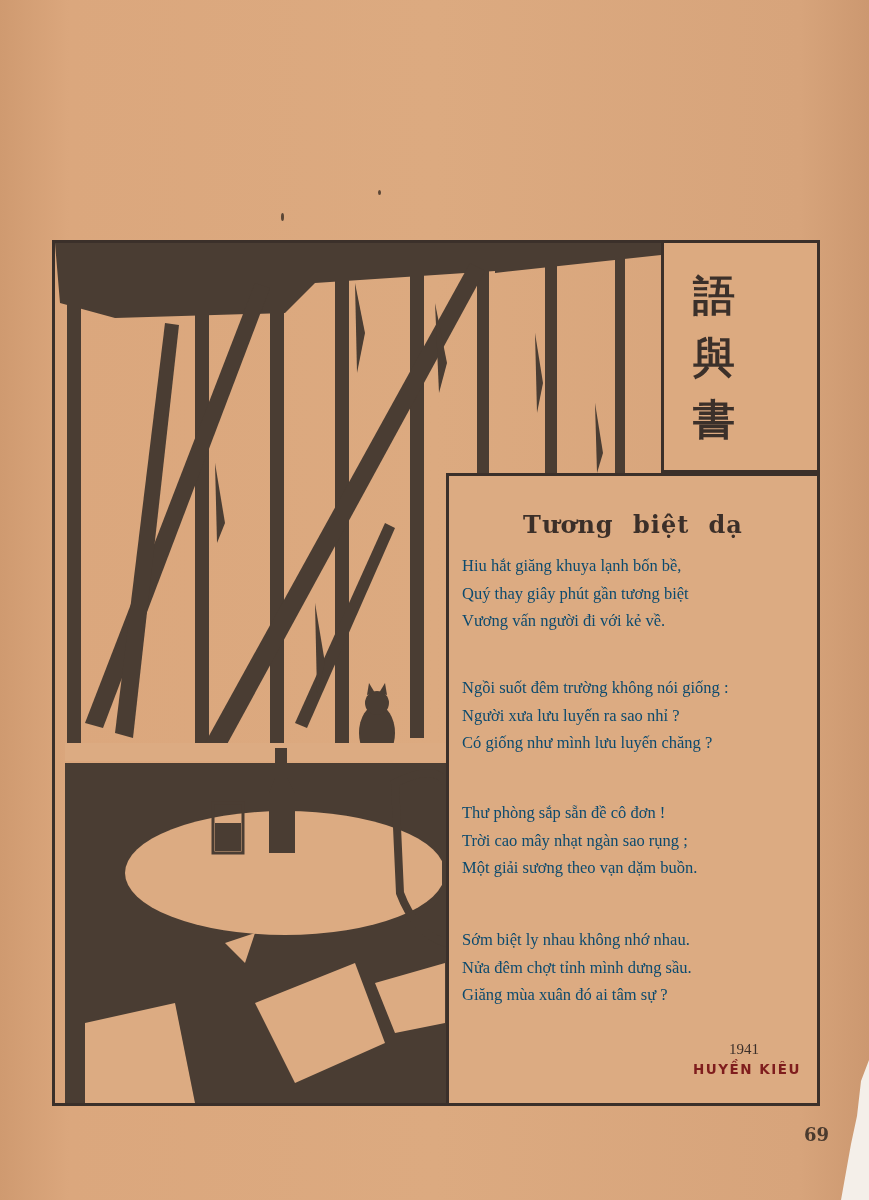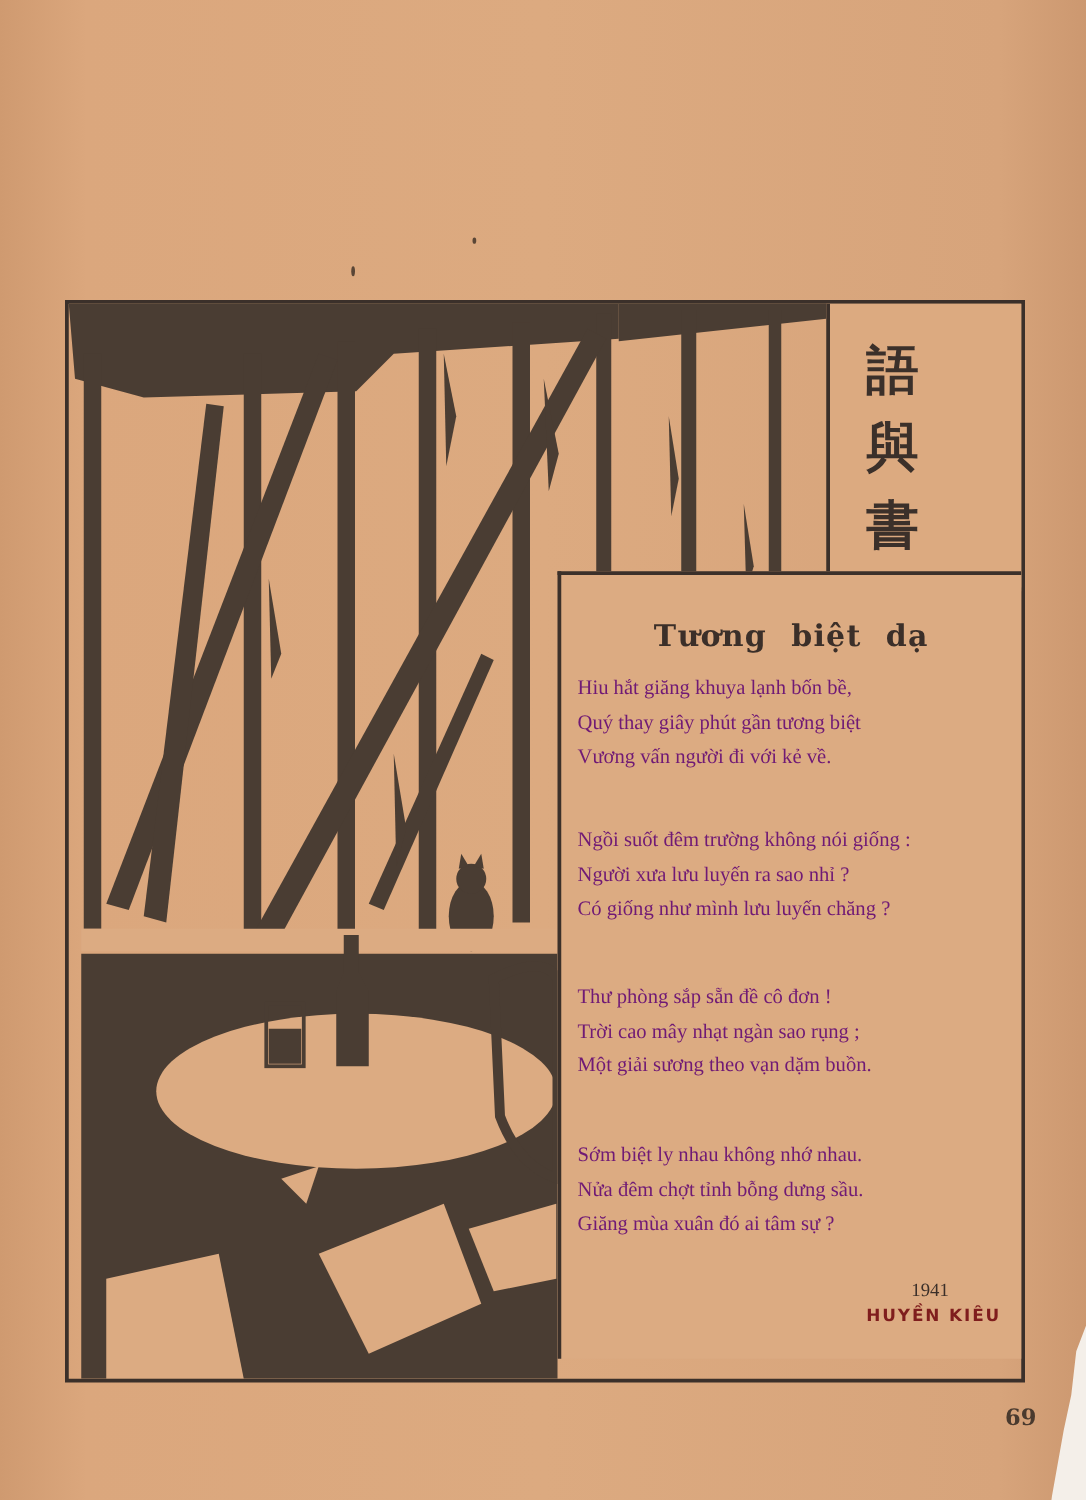--- a/index.html
+++ b/index.html
@@ -3,23 +3,23 @@
 <meta charset="utf-8">
 <style>
   html,body{margin:0;padding:0;}
   body{width:869px;height:1200px;background:#d9a37a;position:relative;overflow:hidden;font-family:"DejaVu Serif",serif;}
   .page{position:absolute;left:0;top:0;width:869px;height:1200px;background:linear-gradient(90deg,#cf9a70 0%,#dba77d 8%,#dcaa80 50%,#d7a47b 92%,#cc9870 100%);}
   .tear{position:absolute;right:0;top:1060px;width:40px;height:140px;background:#f4efe9;clip-path:polygon(100% 0,80% 15%,70% 40%,55% 60%,30% 100%,100% 100%);}
   .frame{position:absolute;left:52px;top:240px;width:768px;height:866px;border:3px solid #3b302a;box-sizing:border-box;}
   .art{position:absolute;left:0;top:0;width:100%;height:100%;}
   .seal-box{position:absolute;left:606px;top:0;width:156px;height:230px;border-left:3px solid #3b302a;border-bottom:3px solid #3b302a;box-sizing:border-box;background:#dcaa80;}
   .seal{position:absolute;left:20px;top:22px;width:60px;text-align:center;color:#3b302a;font-family:"DejaVu Serif",serif;font-size:42px;line-height:62px;font-weight:bold;}
-  .poem-box{position:absolute;left:391px;top:214px;width:371px;height:630px;border-left:3px solid #3b302a;border-top:3px solid #3b302a;box-sizing:border-box;background:#dcab82;}
+  .poem-box{position:absolute;left:391px;top:230px;width:371px;height:630px;border-left:3px solid #3b302a;border-top:3px solid #3b302a;box-sizing:border-box;background:#dcab82;}
   .title{position:absolute;left:0;width:100%;top:34px;text-align:center;font-family:"DejaVu Serif",serif;font-weight:bold;font-size:24px;color:#3b2f29;letter-spacing:1px;word-spacing:10px;}
-  .stanza{position:absolute;left:13px;font-family:"Liberation Serif",serif;font-size:16.5px;color:#701a75;line-height:27.5px;}
+  .stanza{position:absolute;left:13px;font-family:"Liberation Serif",serif;font-size:16.5px;color:#0c4a6e;line-height:27.5px;}
   .year{position:absolute;left:280px;top:565px;font-family:"Liberation Serif",serif;font-size:15px;color:#3b2f29;}
   .author{position:absolute;left:244px;top:585px;font-family:"DejaVu Sans",sans-serif;font-weight:bold;font-size:13.5px;letter-spacing:1.5px;color:#7f1d1d;}
   .pagenum{position:absolute;left:804px;top:1124px;font-family:"DejaVu Serif",serif;font-weight:bold;font-size:18px;color:#4a3a2e;}
   .speck{position:absolute;background:#5a4636;border-radius:50%;}
 </style>
 </head>
 <body>
 
 <div class="page">
   <div class="tear"></div>
@@ -98,21 +98,21 @@
         <div>Người xưa lưu luyến ra sao nhỉ ?</div>
         <div>Có giống như mình lưu luyến chăng ?</div>
       </div>
       <div class="stanza" style="top:323px">
         <div>Thư phòng sắp sẵn đề cô đơn !</div>
         <div>Trời cao mây nhạt ngàn sao rụng ;</div>
         <div>Một giải sương theo vạn dặm buồn.</div>
       </div>
       <div class="stanza" style="top:450px">
         <div>Sớm biệt ly nhau không nhớ nhau.</div>
-        <div>Nửa đêm chợt tỉnh bỗng dưng sầu.</div>
+        <div>Nửa đêm chợt tỉnh mình dưng sầu.</div>
         <div>Giăng mùa xuân đó ai tâm sự ?</div>
       </div>
 
       <div class="year">1941</div>
       <div class="author">HUYỀN KIÊU</div>
     </div>
   </div>
 
   <div class="pagenum">69</div>
 

